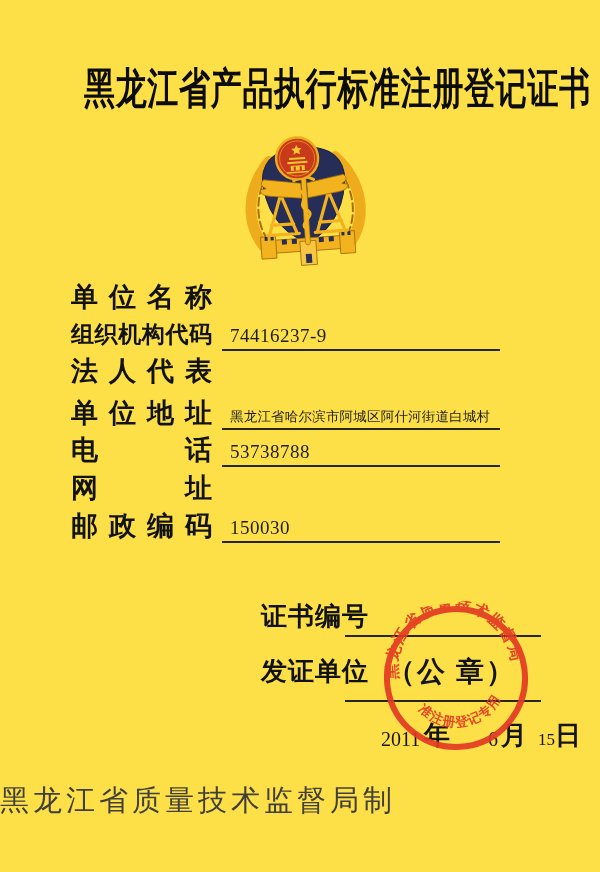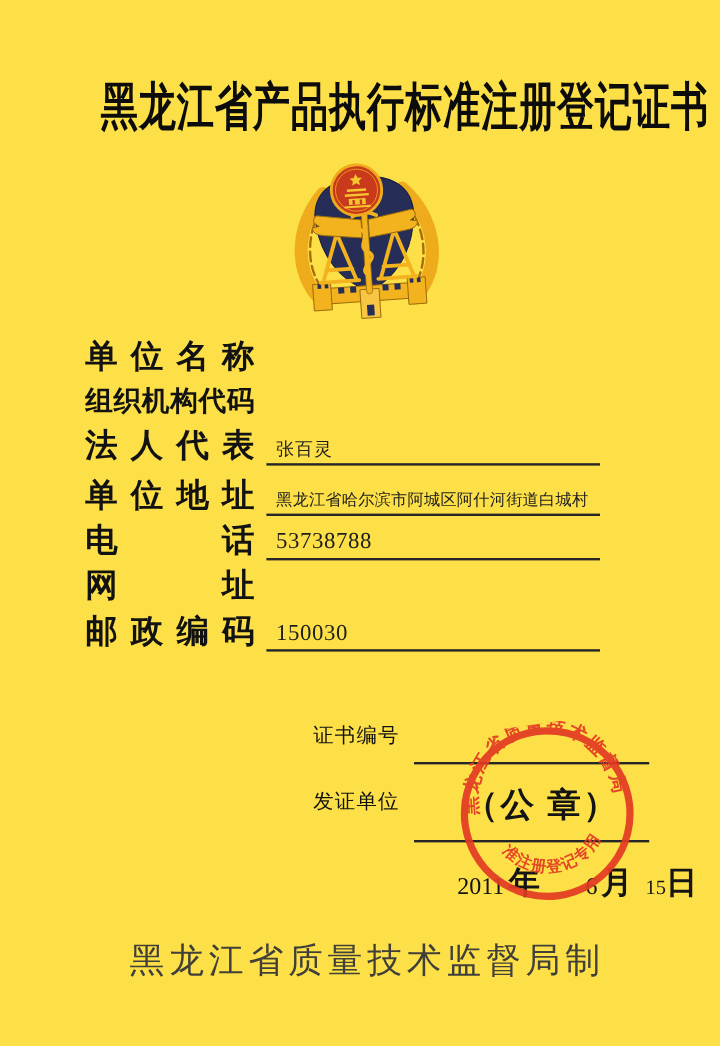--- a/index.html
+++ b/index.html
@@ -28,31 +28,31 @@
   .val{
     position:absolute;left:222px;width:278px;height:34px;box-sizing:border-box;
     border-bottom:2px solid #262626;display:flex;align-items:flex-end;
     padding:0 0 2px 8px;white-space:pre;color:#1d1d1d;
   }
   .v-cjk{font-size:15px;letter-spacing:0.8px;}
   .v-cjk-long{font-size:13.5px;letter-spacing:0.2px;}
   .v-num{font-size:19px;letter-spacing:0.5px;}
   .v-url{font-size:16px;}
   
-  .cert-label{position:absolute;font-weight:normal;font-size:17px;letter-spacing:1px;color:#111;line-height:1;}
+  .cert-label{position:absolute;font-weight:bold;font-size:26px;letter-spacing:1px;color:#111;line-height:1;}
   .cert-line{position:absolute;left:345px;width:196px;height:0;border-bottom:2px solid #262626;}
   .issuer-value{position:absolute;left:387px;top:658px;font-size:28px;font-weight:bold;letter-spacing:2px;color:#141414;line-height:1;}
   .d{position:absolute;line-height:1;color:#141414;}
   .d-num{font-size:20px;}
   .d-unit{font-size:26px;font-weight:bold;}
   
   .seal{position:absolute;left:381px;top:603px;width:150px;height:150px;opacity:0.92;transform:rotate(-8deg);z-index:5;}
   
   .footer{
-    position:absolute;top:781px;left:0;width:504px;text-align:right;
+    position:absolute;top:781px;left:0;width:504px;text-align:left;
     font-size:29px;letter-spacing:4px;color:#413f3a;white-space:nowrap;
   }
 </style>
 </head>
 <body>
 
 <div class="page">
 
   <div class="title">黑龙江省产品执行标准注册登记证书</div>
 
@@ -127,29 +127,29 @@
   </div>
   <div class="row" style="top:317px">
     <div class="lbl small">
         <span>组</span>
         <span>织</span>
         <span>机</span>
         <span>构</span>
         <span>代</span>
         <span>码</span>
       </div>
+    <div class="val v-num">74416237-9</div>
   </div>
   <div class="row" style="top:354px">
     <div class="lbl">
         <span>法</span>
         <span>人</span>
         <span>代</span>
         <span>表</span>
       </div>
-    <div class="val v-cjk">张百灵</div>
   </div>
   <div class="row" style="top:396px">
     <div class="lbl">
         <span>单</span>
         <span>位</span>
         <span>地</span>
         <span>址</span>
       </div>
     <div class="val v-cjk-long">黑龙江省哈尔滨市阿城区阿什河街道白城村</div>
   </div>

